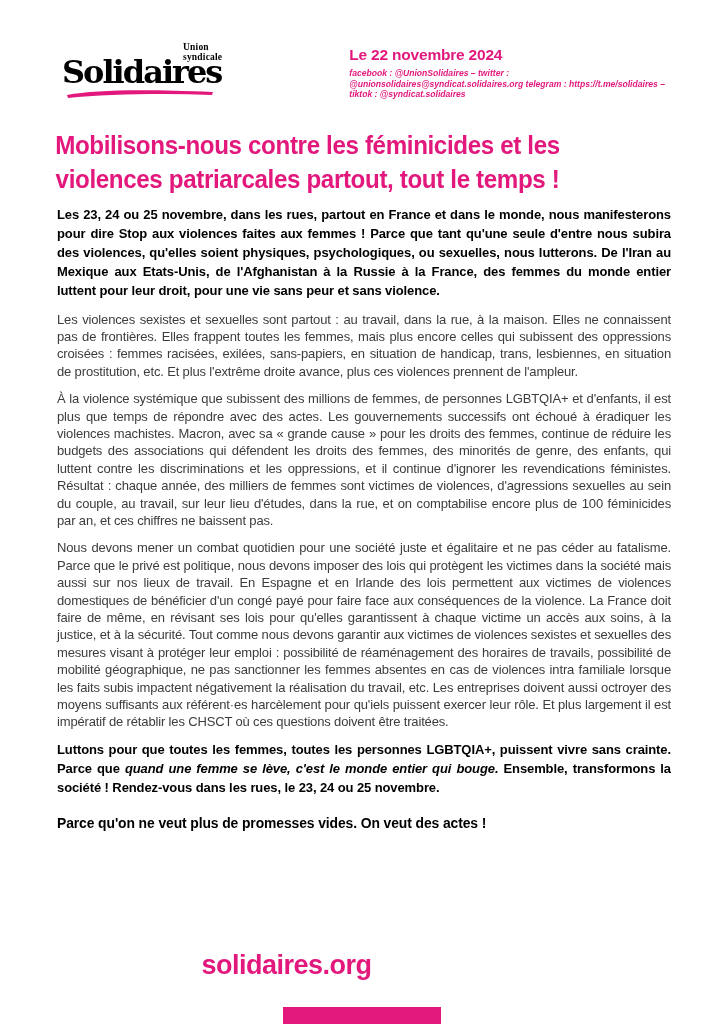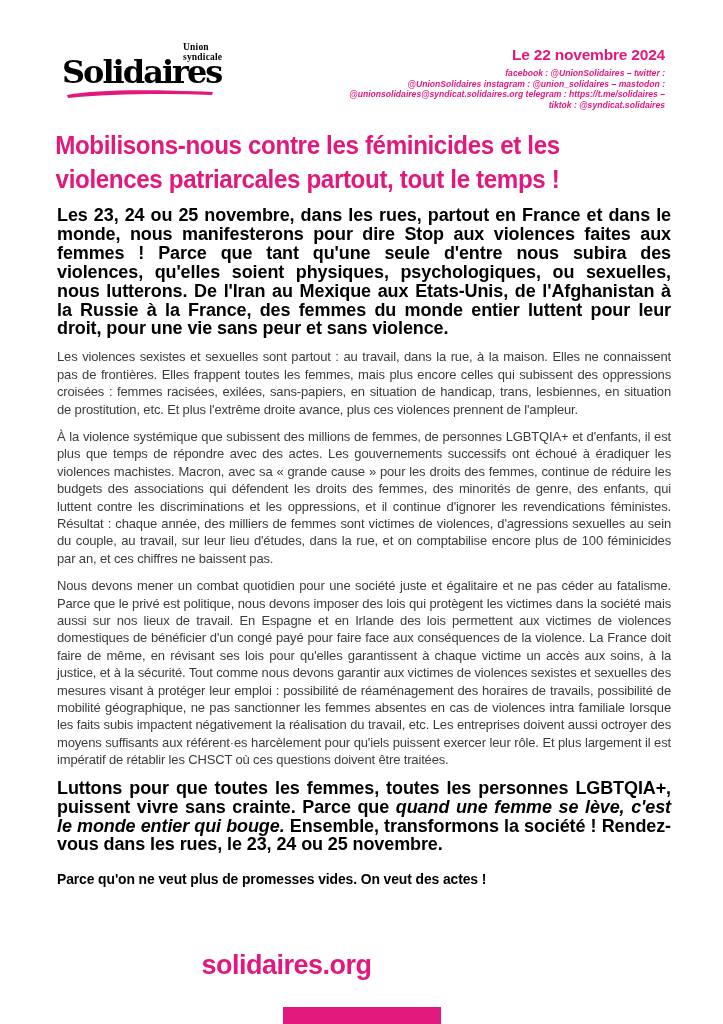--- a/index.html
+++ b/index.html
@@ -20,40 +20,40 @@
     font-weight:bold;font-size:9.5px;line-height:10px;color:#000;
     letter-spacing:0.2px;
   }
   .logo-text{
     margin-top:13px;
     font-family:"DejaVu Serif",serif;
     font-weight:bold;font-size:32px;letter-spacing:-2px;color:#000;
     white-space:nowrap;
   }
   .logo-brush{display:block;margin:-3px 0 0 3px;}
-  .header-right{position:absolute;right:58px;top:46px;text-align:right;}
+  .header-right{position:absolute;right:58px;top:46px;}
   .date{
     font-weight:bold;font-size:15.5px;letter-spacing:-0.2px;
     margin-bottom:4px;
   }
   .social{font-weight:bold;font-size:8.6px;line-height:10.6px;letter-spacing:0;font-style:italic;}
   .pink{color:var(--accent);}
   
   .title{
     position:absolute;top:128px;left:0;width:615px;
     text-align:center;
     font-weight:bold;font-size:26px;line-height:34px;
     letter-spacing:-0.4px;
     margin:0;
   }
   .title .tline{display:block;transform:scaleX(0.93);transform-origin:50% 50%;white-space:nowrap;}
   
   .content{position:absolute;top:206px;left:57px;width:614px;}
   .content p{margin:0 0 10px 0;text-align:justify;}
-  .p-bold{font-weight:bold;font-size:18px;line-height:18.9px;letter-spacing:-0.1px;color:#000;}
+  .p-bold{font-weight:bold;font-size:13px;line-height:18.9px;letter-spacing:-0.1px;color:#000;}
   .p-reg{font-size:13px;line-height:17.4px;color:#3c3c3c;letter-spacing:-0.15px;}
   .p-bold em{font-style:italic;}
   .slogan{
     text-align:right;
     font-weight:bold;font-size:13.9px;color:#000;
     margin-top:16px !important;
   }
   
   .website{
     position:absolute;top:950px;left:0;width:573px;
@@ -79,21 +79,20 @@
     <div class="logo-text">Solidaires</div>
     <svg class="logo-brush" width="150" height="10" viewBox="0 0 150 10" aria-hidden="true">
       <path class="accent-fill" d="M2 7 C 30 2, 75 1, 148 4 L 147 7 C 95 5, 40 6.5, 3 10 Z" fill="#e2187d"></path>
     </svg>
   </div>
 
   <div class="header-right">
     <div class="date pink">Le 22 novembre 2024</div>
     <div class="social pink">
       <div>facebook : @UnionSolidaires – twitter :</div>
-      <div>@UnionSolidaires  instagram : @union_solidaires – mastodon :</div>
       <div>@unionsolidaires@syndicat.solidaires.org  telegram : https://t.me/solidaires –</div>
       <div>tiktok : @syndicat.solidaires</div>
     </div>
   </div>
 
   <h1 class="title pink">
     <span class="tline">Mobilisons-nous contre les féminicides et les</span>
     <span class="tline">violences patriarcales partout, tout le temps !</span>
   </h1>
 

